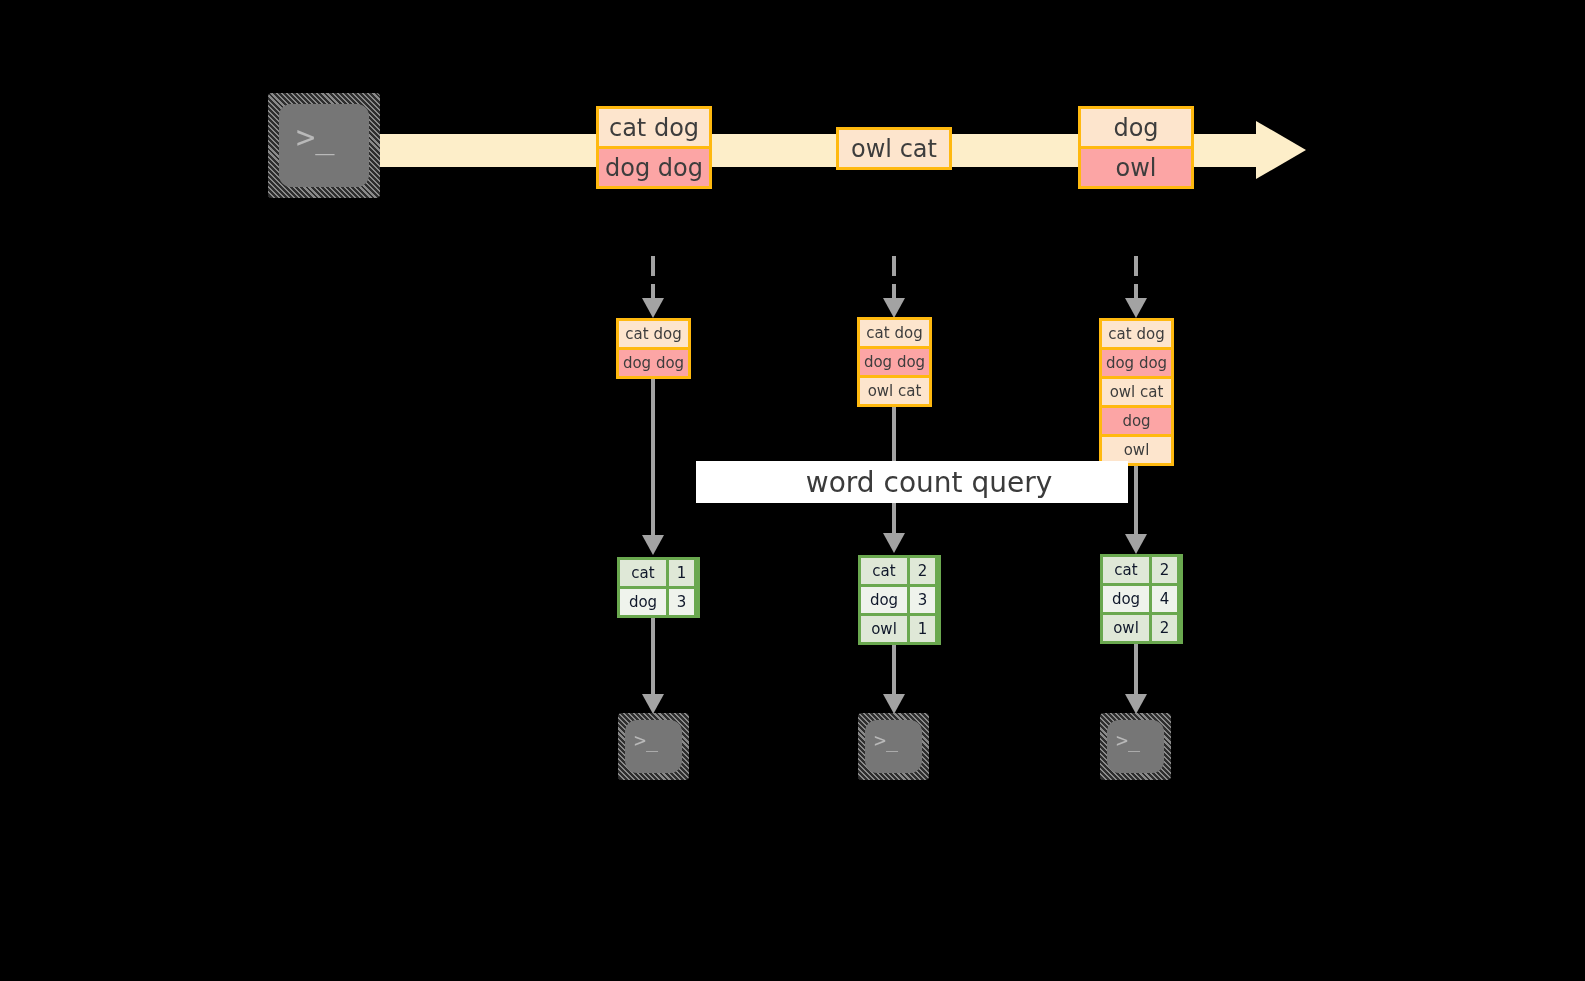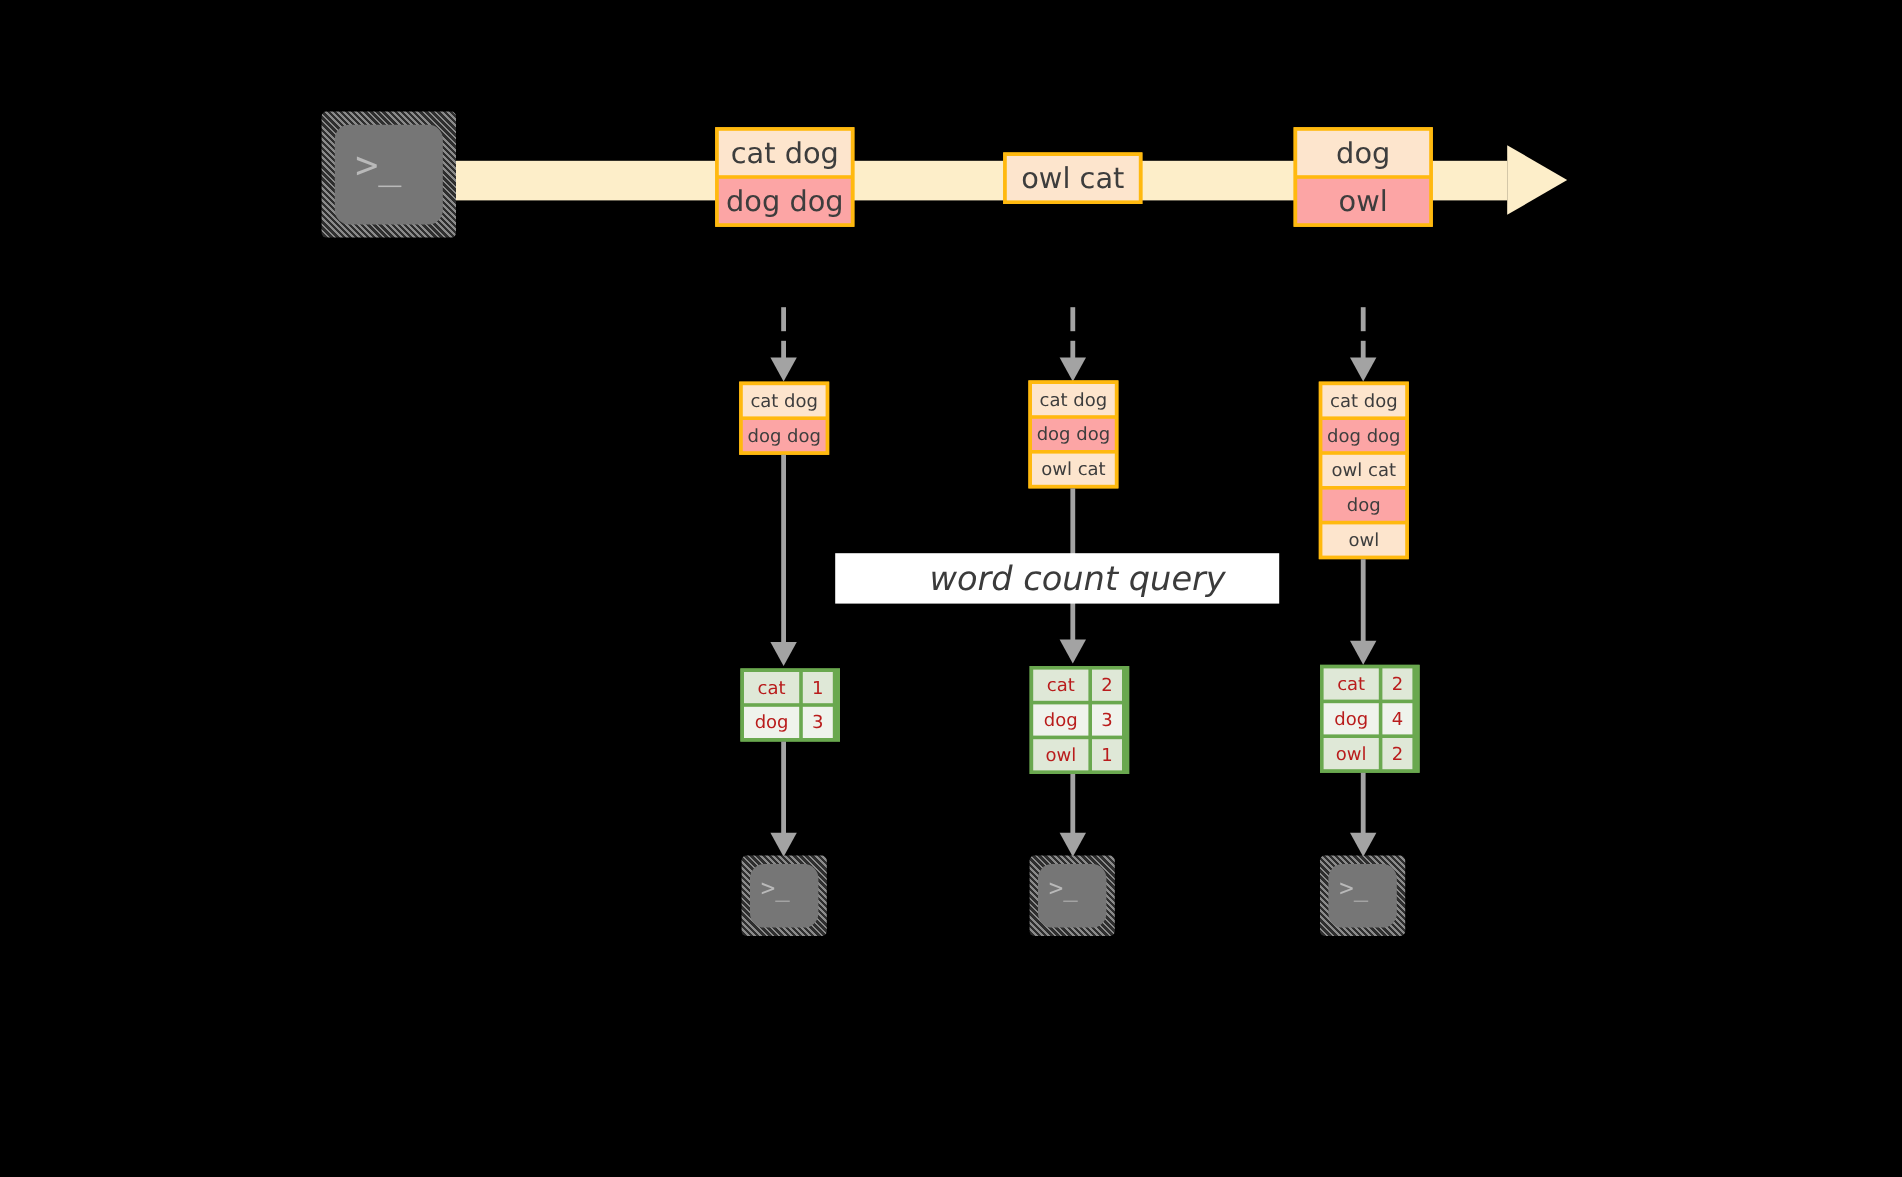--- a/index.html
+++ b/index.html
@@ -97,21 +97,21 @@
   .kv-row {
     display: flex;
     height: 26px;
   }
   .kv-row + .kv-row { margin-top: 3px; }
   .kv-cell {
     box-sizing: border-box;
     display: flex;
     align-items: center;
     justify-content: center;
-    color: #b91c1c;
+    color: #0f172a;
     font-size: 15px;
     white-space: nowrap;
   }
   .kv-key { width: 46px; }
   .kv-val { width: 25px; margin-left: 3px; }
   .kv-row.shade-a .kv-cell { background: #dfe8d7; }
   .kv-row.shade-b .kv-cell { background: #eff3ec; }
 
   
   .conn {
@@ -304,17 +304,17 @@
     <div class="stem" style="top:0px; height:52px;"></div>
     <div class="head" style="top:50px;"></div>
   </div>
 
   <div class="terminal" style="left:1100px; top:713px; width:71px; height:67px;">
     <div class="hatch"></div>
     <div class="face" style="left:7px; top:7px; right:7px; bottom:7px;"></div>
     <div class="prompt" style="left:16px; top:17px; font-size:20px;">&gt;_</div>
   </div>
 
-  <div class="query-band" style="left:696px; top:461px; width:370px; height:42px;font-style:italic;">
+  <div class="query-band" style="left:696px; top:461px; width:432px; height:42px;">
     <span class="label">word count query</span>
   </div>
 
 </div>
 
 </body></html>

